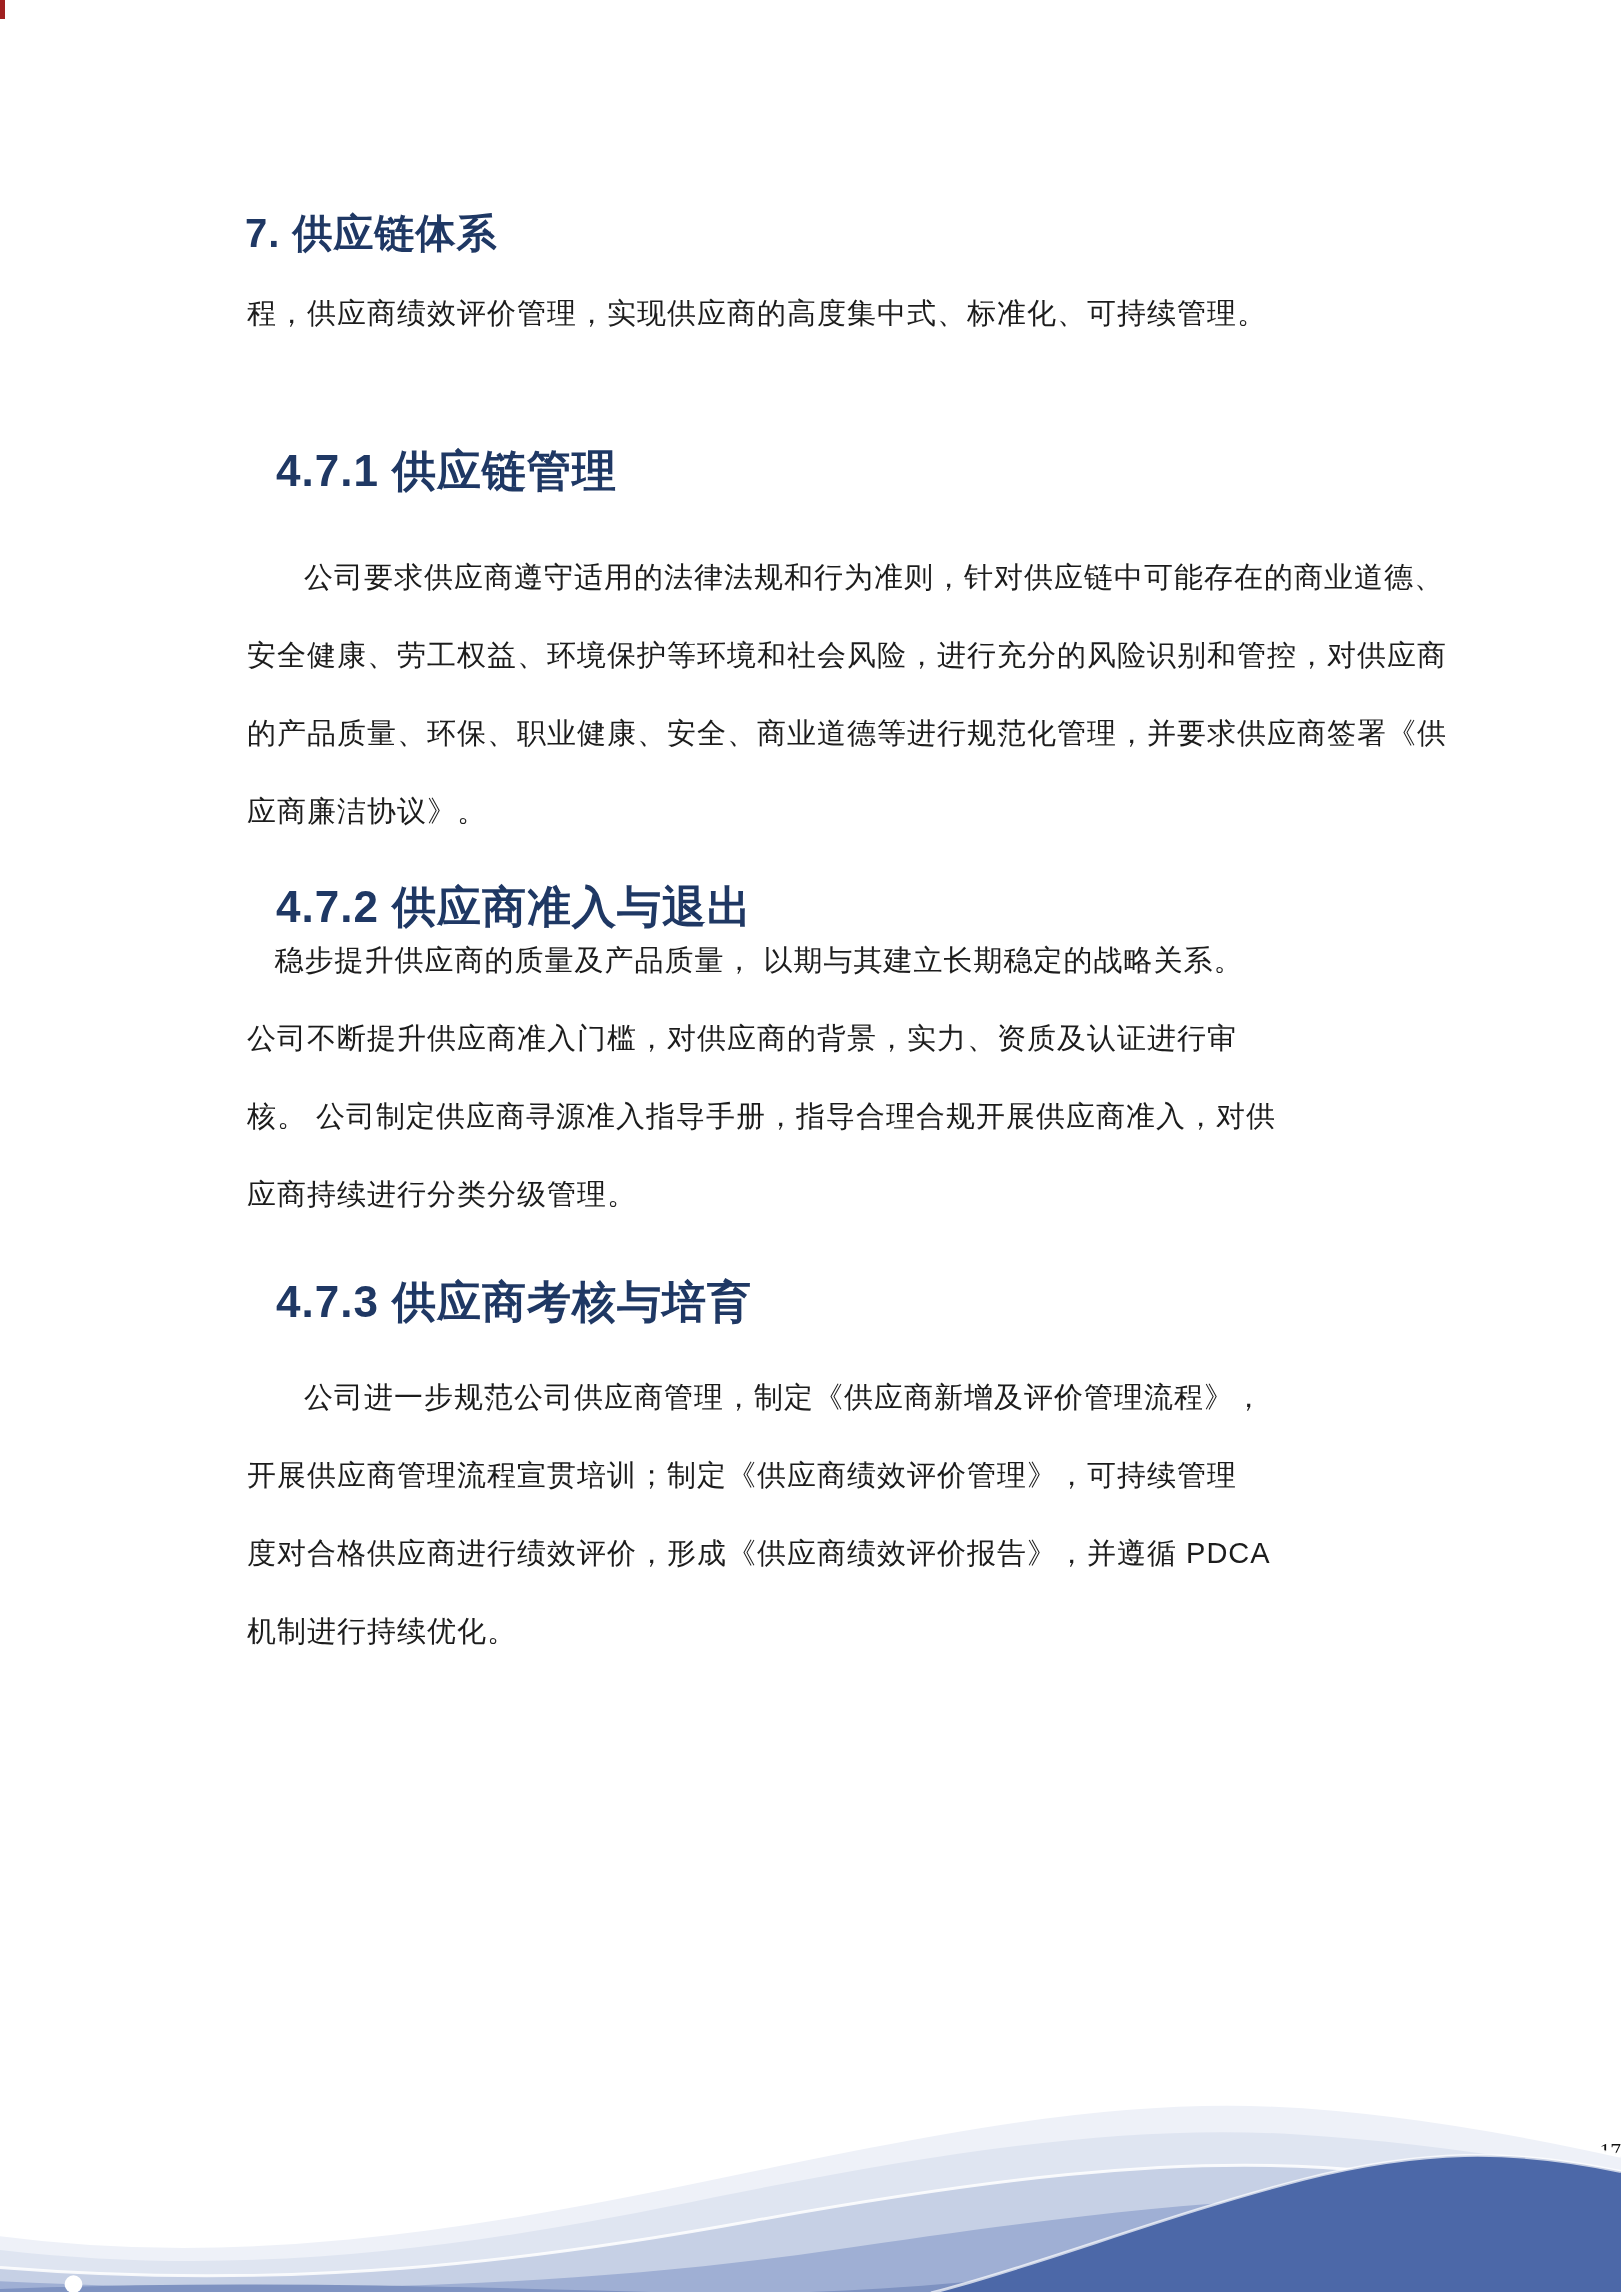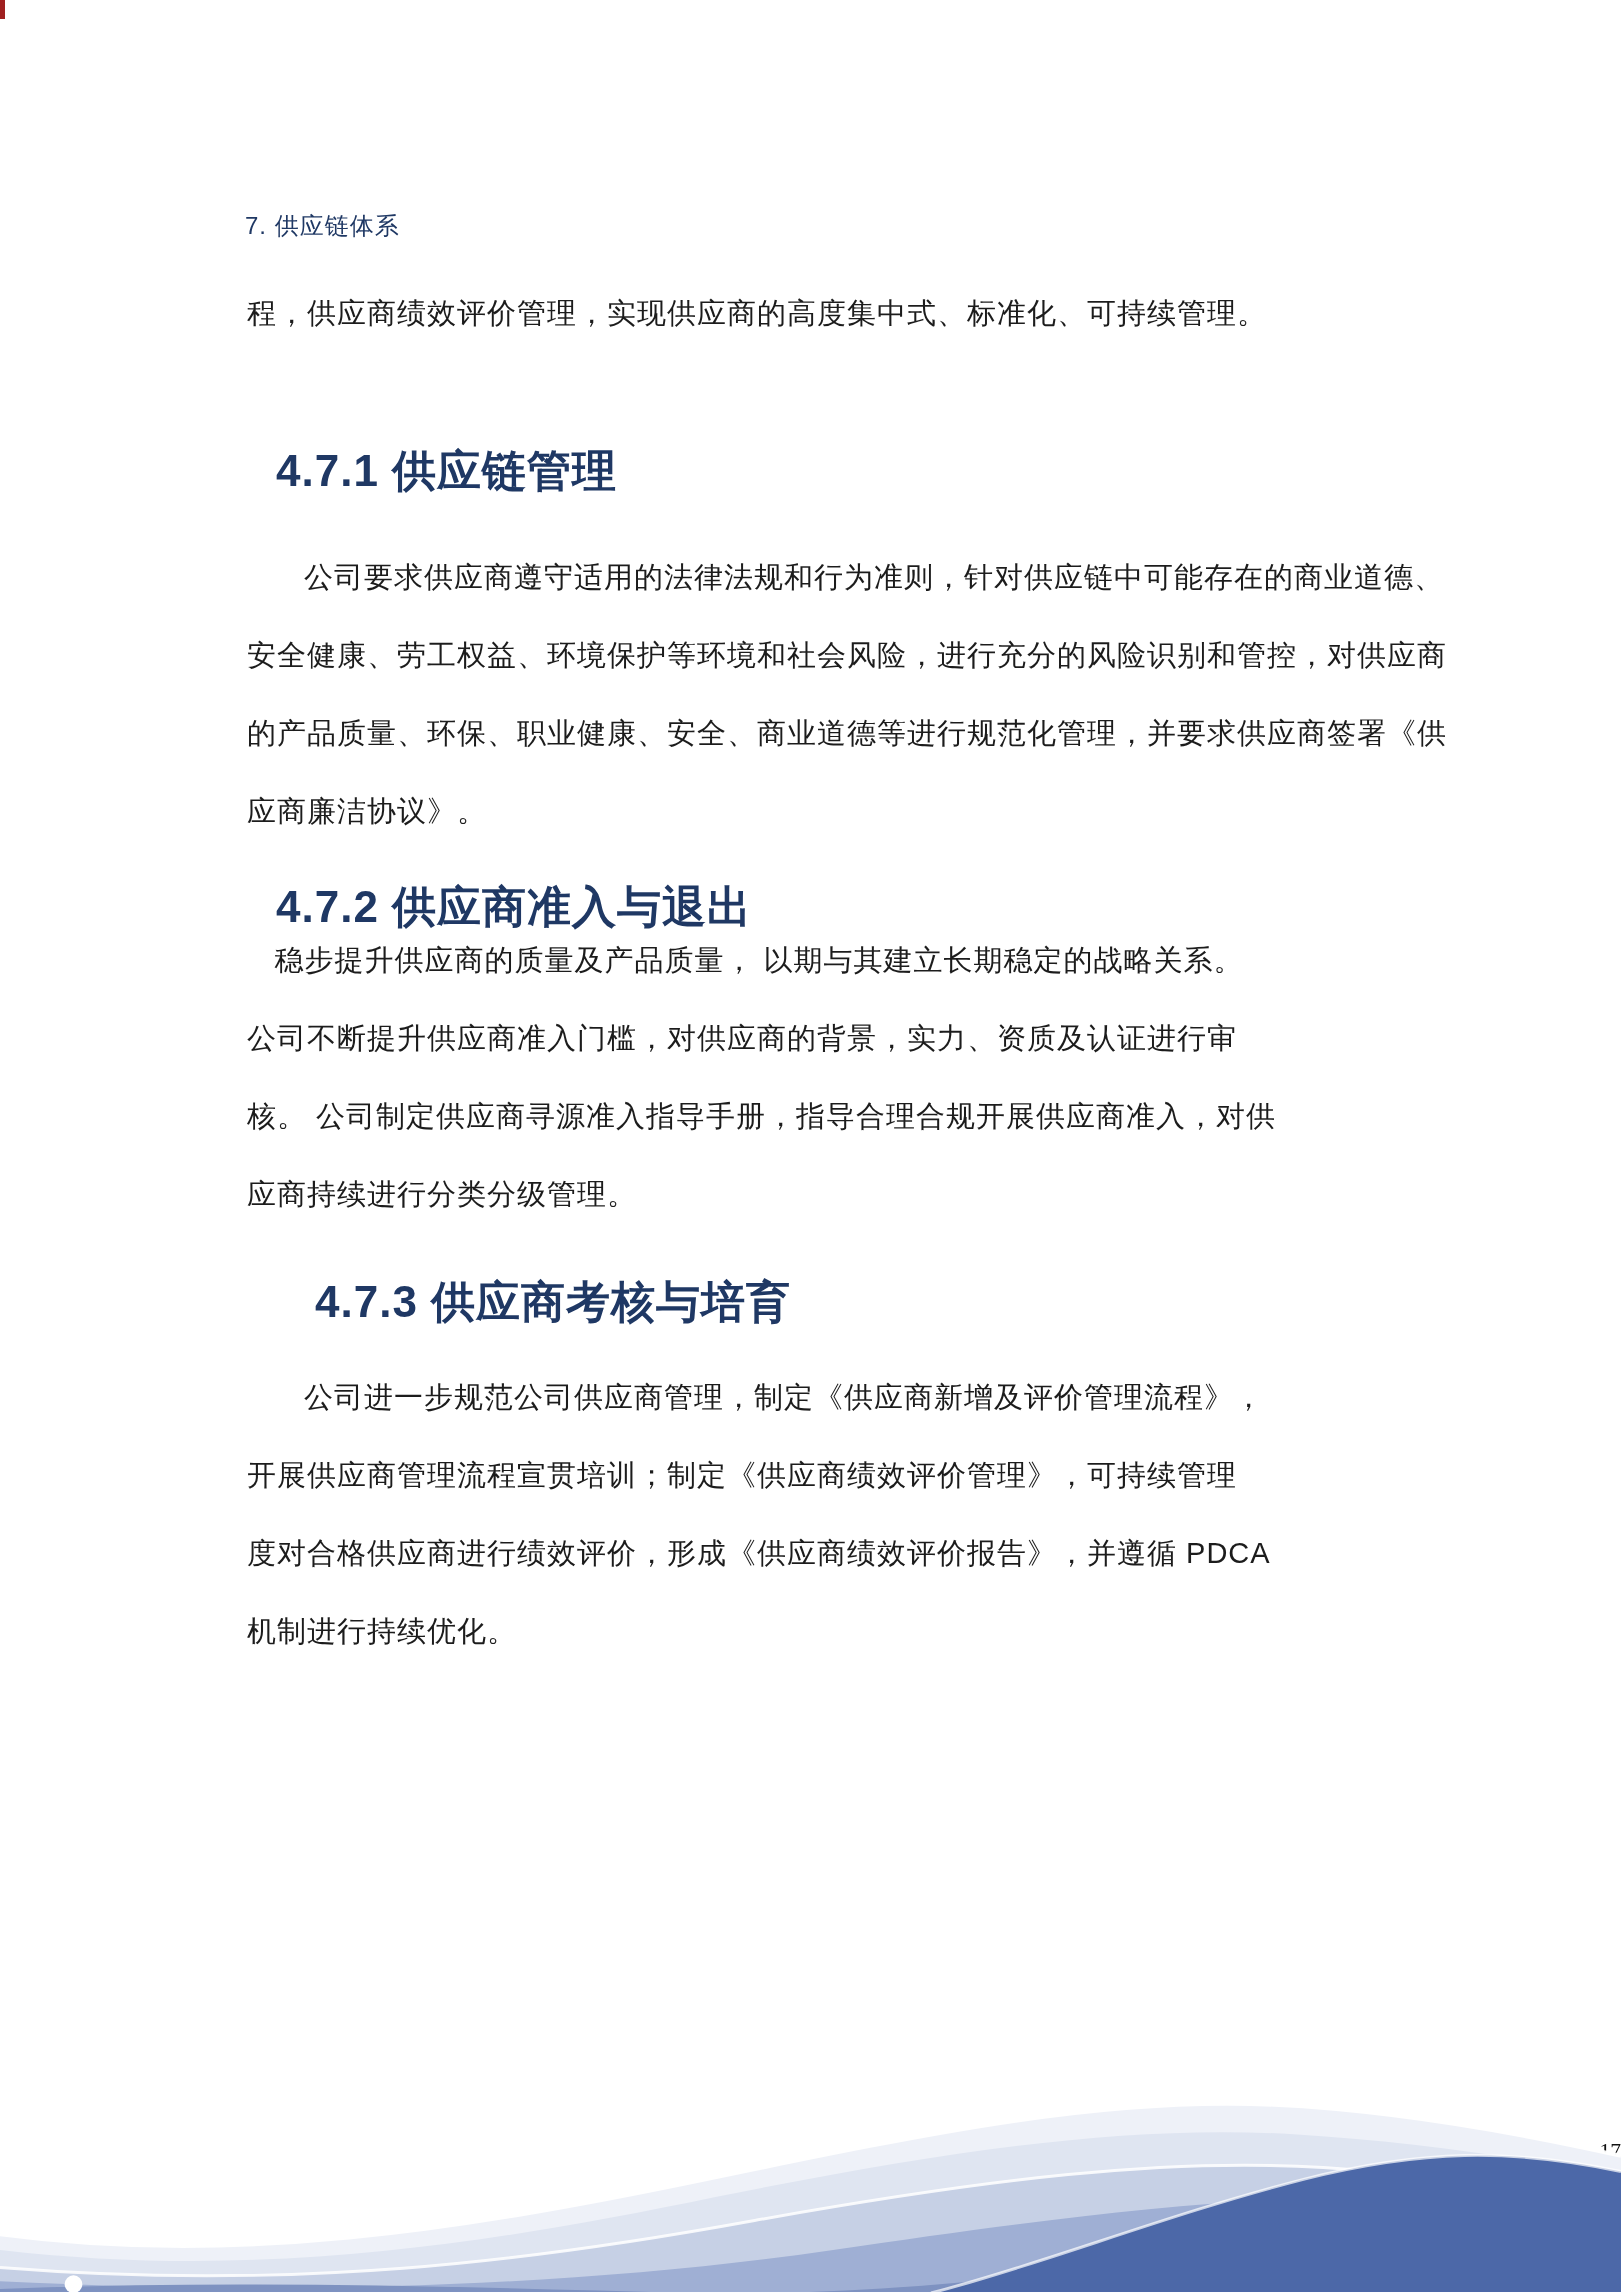--- a/index.html
+++ b/index.html
@@ -4,22 +4,22 @@
 <style>
   html,body{margin:0;padding:0;}
   body{
     width:1621px;height:2293px;position:relative;background:#ffffff;
     font-family:"Liberation Sans","DejaVu Sans",sans-serif;
     overflow:hidden;
   }
   .page{position:absolute;inset:0;}
   .corner-mark{position:absolute;left:0;top:0;width:4.9px;height:18.6px;}
   .h1{
-    position:absolute;left:245px;top:201px;height:49px;line-height:49px;
-    font-size:24px;font-weight:normal;letter-spacing:1px;
+    position:absolute;left:245px;top:209px;height:49px;line-height:49px;
+    font-size:40px;font-weight:bold;letter-spacing:1px;
   }
   .subhead{
     position:absolute;left:276px;height:49px;line-height:49px;
     font-size:44px;font-weight:bold;letter-spacing:1px;
   }
   .para{
     position:absolute;left:247px;width:1186px;
     font-size:29px;color:#1c1c1c;letter-spacing:1px;
   }
   .para .line{height:78px;line-height:78px;white-space:nowrap;}
@@ -56,21 +56,21 @@
 
   <div class="subhead" style="top: 843px; color: rgb(31, 56, 100); margin-top: 39px;">4.7.2 供应商准入与退出</div>
 
   <div class="para" style="top:921px;">
     <div class="line ind-sm">稳步提升供应商的质量及产品质量，  以期与其建立长期稳定的战略关系。</div>
     <div class="line">公司不断提升供应商准入门槛，对供应商的背景，实力、资质及认证进行审</div>
     <div class="line">核。  公司制定供应商寻源准入指导手册，指导合理合规开展供应商准入，对供</div>
     <div class="line">应商持续进行分类分级管理。</div>
   </div>
 
-  <div class="subhead" style="top: 1277px; color: rgb(31, 56, 100); margin-left: 39px;">4.7.3 供应商考核与培育</div>
+  <div class="subhead" style="top: 1277px; color: rgb(31, 56, 100);">4.7.3 供应商考核与培育</div>
 
   <div class="para" style="top:1358px;">
     <div class="line ind-lg">公司进一步规范公司供应商管理，制定《供应商新增及评价管理流程》，</div>
     <div class="line">开展供应商管理流程宣贯培训；制定《供应商绩效评价管理》，可持续管理</div>
     <div class="line">度对合格供应商进行绩效评价，形成《供应商绩效评价报告》，并遵循 PDCA</div>
     <div class="line">机制进行持续优化。</div>
   </div>
 
   <div class="page-number">17</div>
 

